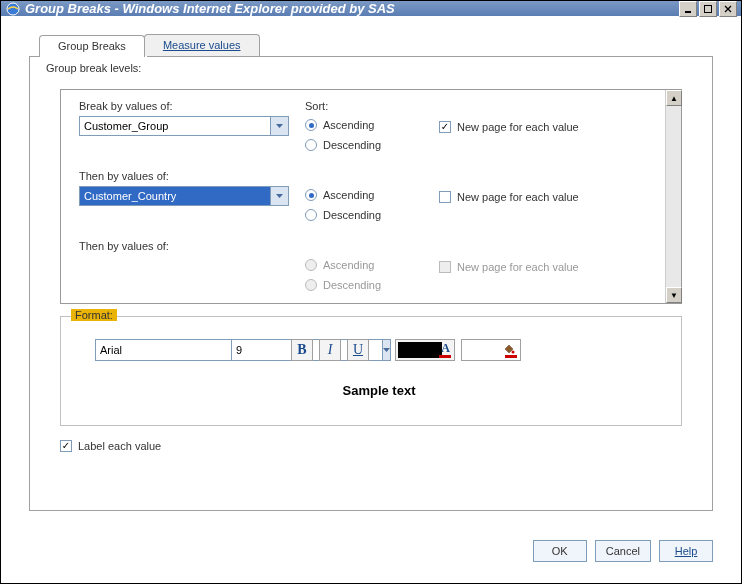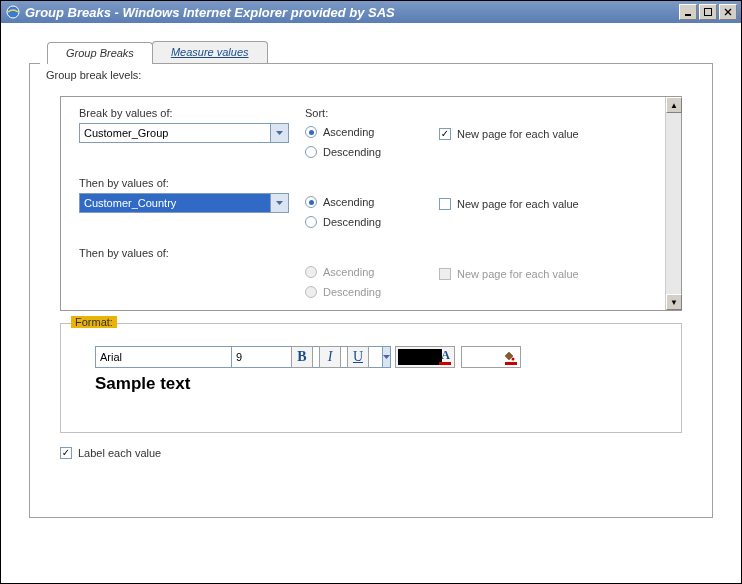--- a/index.html
+++ b/index.html
@@ -1,26 +1,26 @@
 <!DOCTYPE html>
 <html><head>
 <meta charset="utf-8">
 <style>
 * { box-sizing: border-box; }
 body { margin: 0; font-family: Tahoma, Arial, sans-serif; font-size: 11px; background: #fff; }
 .window { width: 742px; height: 584px; border: 1px solid #000; background: #fff; position: relative; }
-.titlebar { height: 22px; background: linear-gradient(#7b99c4, #5a7db3); color: #fff; display: flex; align-items: center; padding: 0 4px; }
+.titlebar { height: 15px; background: linear-gradient(#7b99c4, #5a7db3); color: #fff; display: flex; align-items: center; padding: 0 4px; }
 .titlebar .ie-icon { width: 16px; height: 16px; margin-right: 4px; display: inline-flex; align-items: center; justify-content: center; }
 .titlebar .title { flex: 1; font-size: 13px; font-style: italic; font-weight: bold;}
 .titlebar .win-btns { display: flex; gap: 2px; }
 .win-btn { width: 18px; height: 16px; background: #d4d0c8; border: 1px solid #808080; border-top-color: #fff; border-left-color: #fff; display: flex; align-items: center; justify-content: center; font-size: 10px; cursor: pointer; color:#000; }
 
 .content { padding: 18px 28px 12px 28px; position: relative; height: calc(100% - 24px); }
 
-.tabs { display: flex; margin-left: 18px; position: relative; z-index: 2; font-style: italic; }
+.tabs { display: flex; margin-left: 10px; position: relative; z-index: 2; }
 .tab { padding: 4px 18px; border: 1px solid #a0a0a0; border-bottom: none; background: #f0f0f0; border-radius: 4px 4px 0 0; font-size: 11px; color: #1a4b8c; cursor: pointer; margin-right: -1px; }
 .tab.active { background: #fff; position: relative; top: 1px; padding-bottom:5px; color:#333;}
 .tab.inactive { text-decoration: underline; color: #1a4b8c; }
 .tab-panel { border: 1px solid #a0a0a0; background: #fff; padding: 12px; position: relative; height: 455px; }
 
 .section-label { position: absolute; top: -1px; left: 10px; background: #fff; padding: 6px 6px 4px 6px; font-size: 11px; color:#333;}
 .group-panel { position: relative; margin: 20px 18px 10px 18px; border: 1px solid #999; height: 215px; }
 .scrollbar { position: absolute; right: 0; top: 0; bottom: 0; width: 16px; background: #e8e8e8; border-left: 1px solid #ccc; }
 .scroll-btn { width: 16px; height: 16px; background: #d4d0c8; border: 1px solid #808080; border-top-color:#fff; border-left-color:#fff; display:flex; align-items:center; justify-content:center; font-size:8px; cursor:pointer;}
 .scroll-btn.up { position:absolute; top:0;}
@@ -64,21 +64,21 @@
 .fmt-btn { width:22px; height:22px; border:1px solid #a0a0a0; background:#f4f4f4; display:flex; align-items:center; justify-content:center; font-size:14px; color:#1a4b8c; cursor:pointer; font-family:"Times New Roman",serif;}
 .fmt-btn.bold { font-weight:bold;}
 .fmt-btn.italic { font-style:italic;}
 .fmt-btn.underline { text-decoration:underline;}
 .color-btn { width:60px; height:22px; border:1px solid #a0a0a0; background:#f4f4f4; display:flex; align-items:flex-end; padding:2px; cursor:pointer; position:relative;}
 .color-swatch-main { width:44px; height:16px; }
 .color-letter { position:absolute; right:4px; top:1px; font-size:12px; font-weight:bold; font-family:"Times New Roman",serif;}
 .color-underline { position:absolute; bottom:2px; right:3px; width:12px; height:3px; background:#c00;}
 .color-btn2 { width:60px; height:22px; border:1px solid #a0a0a0; background:#fff; display:flex; align-items:center; justify-content:flex-end; padding:2px 4px; cursor:pointer; position:relative;}
 .bucket-icon { width:14px; height:14px;}
-.sample { margin-top:6px; font-size:17px; font-weight:bold; color:#000;}
+.sample { text-align:center; margin-top:22px; font-size:13px; font-weight:bold; color:#000;}
 
 .label-each { margin: 14px 0 0 18px; display:flex; align-items:center; font-size:11px; color:#333;}
 
 .footer-btns { position:absolute; right:28px; bottom:12px; display:flex; gap:8px;}
 .btn { min-width:54px; height:22px; border:1px solid #7f9db9; background:#f0f4fb; font-size:11px; color:#333; display:flex; align-items:center; justify-content:center; cursor:pointer; padding:0 10px;}
 .btn.help { text-decoration:underline; color:#1a4b8c;}
 </style>
 </head>
 <body>
 
@@ -261,14 +261,19 @@
         </div>
         <div class="sample">Sample text</div>
       </div>
 
       <div class="label-each">
         <span class="checkbox checked"></span>
         <span>Label each value</span>
       </div>
     </div>
 
+    <div class="footer-btns">
+      <div class="btn">OK</div>
+      <div class="btn">Cancel</div>
+      <div class="btn help">Help</div>
+    </div>
   </div>
 </div>
 
 </body></html>

